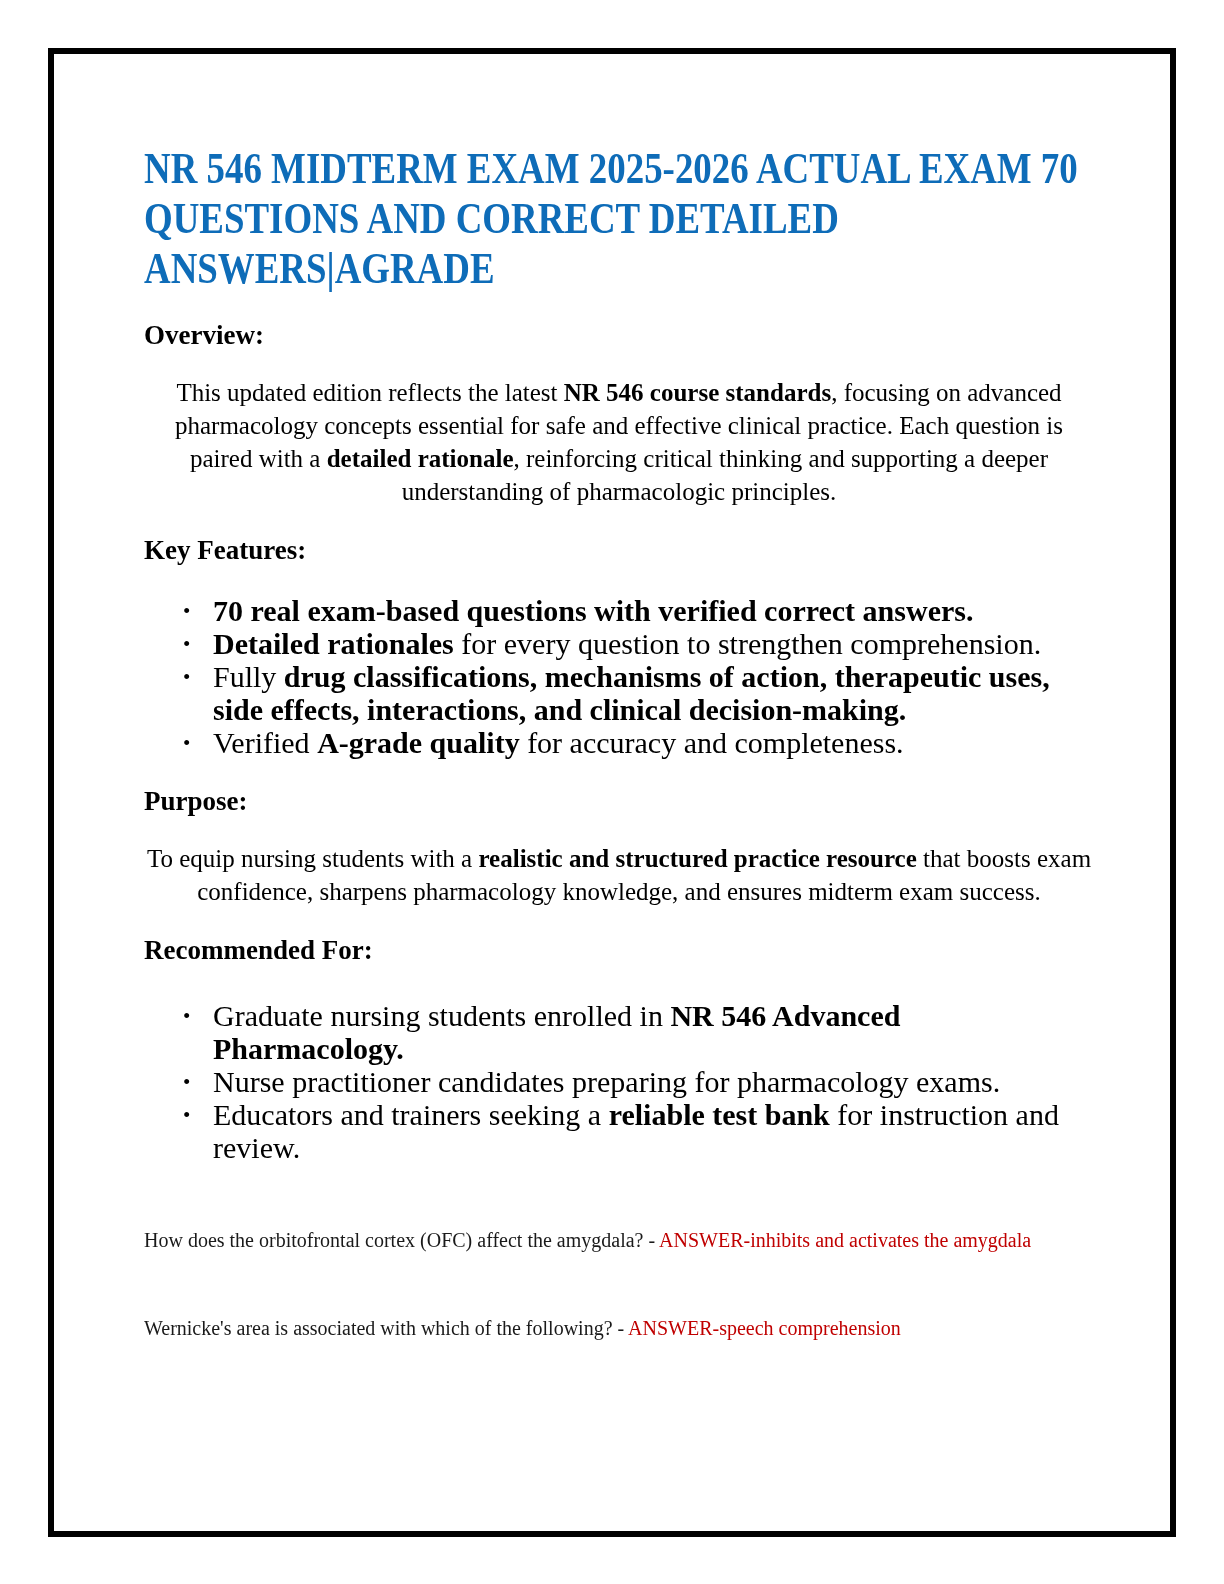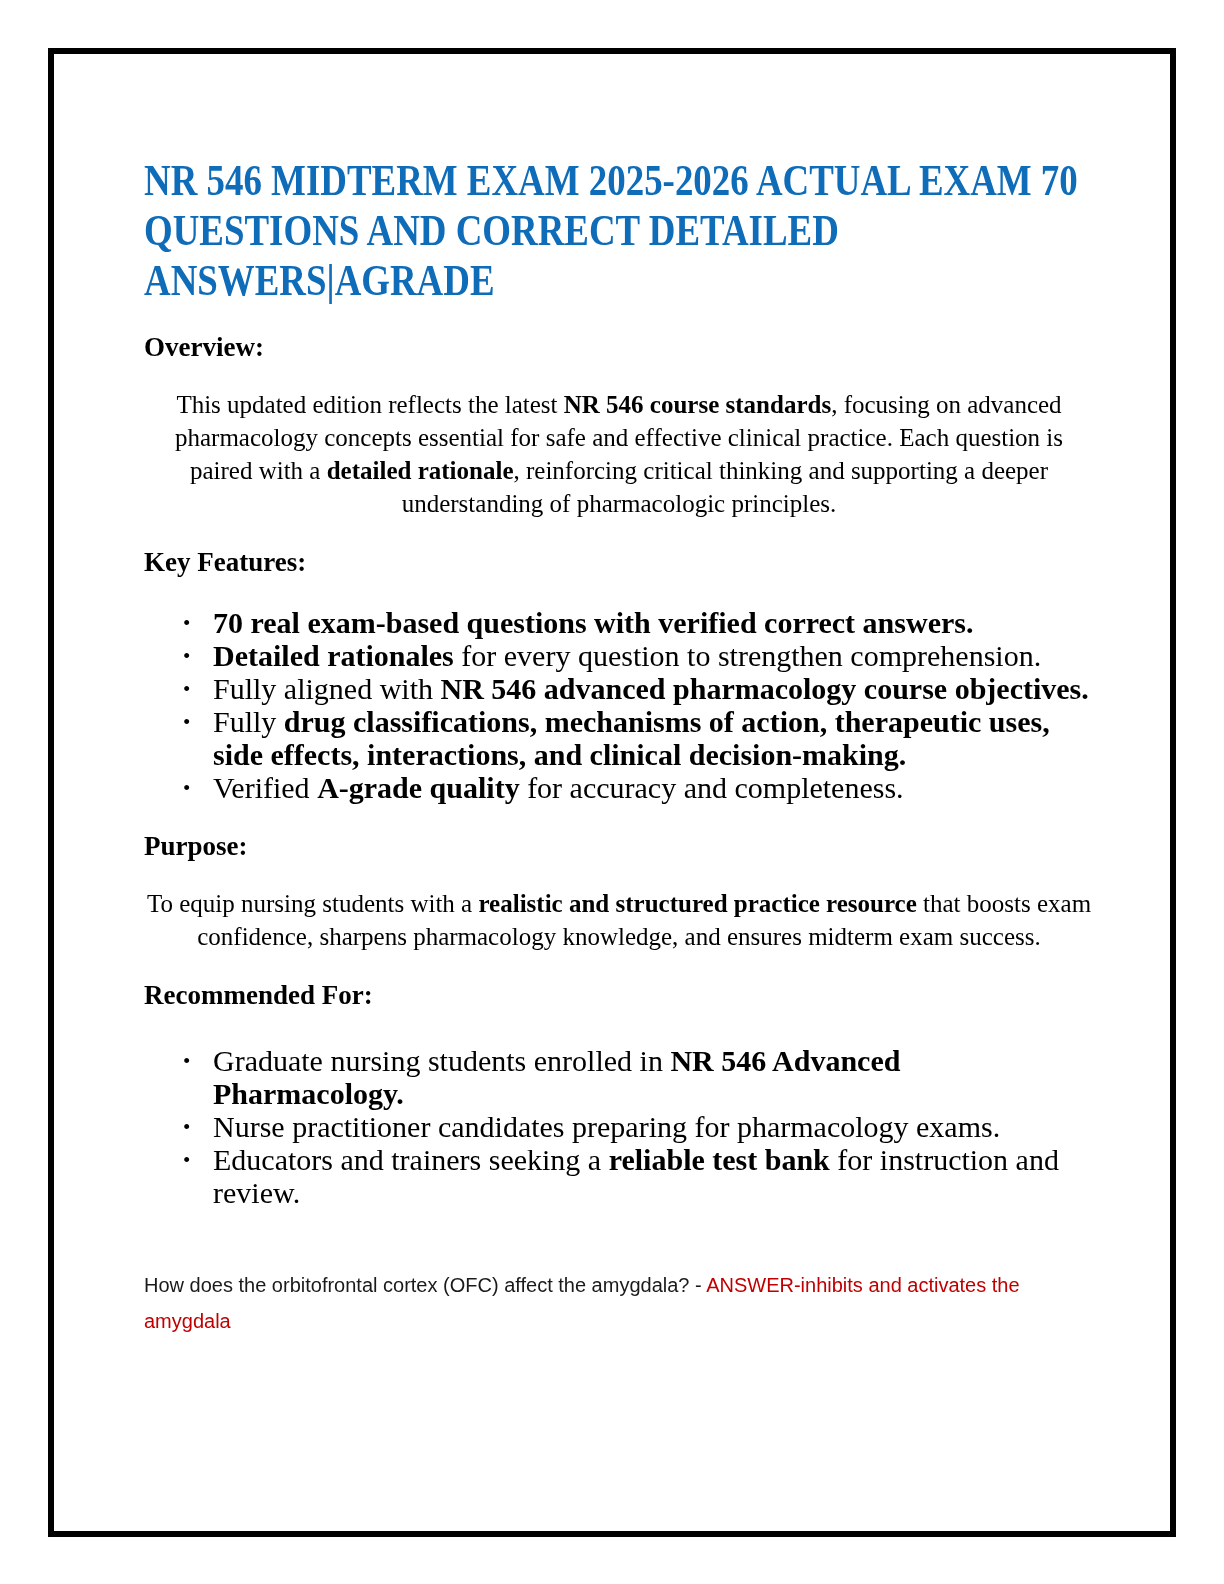--- a/index.html
+++ b/index.html
@@ -19,21 +19,21 @@
     font-family:"Liberation Serif", serif;
     color:var(--text-black);
   }
   .border-frame{
     position:absolute;left:48px;top:48px;
     width:1128px;height:1489px;
     border:6px solid var(--border-black);
     box-sizing:border-box;
   }
   .content{
-    position:absolute;left:144px;top:16px;width:950px;
+    position:absolute;left:144px;top:4px;width:950px;
   }
   .doc-title{
     margin:139px 0 0 0;
     font-size:45px;line-height:50px;font-weight:bold;
     color:var(--title-blue);
     transform:scaleX(0.82);
     transform-origin:left top;
     white-space:nowrap;
   }
   h2.sec{
@@ -57,21 +57,21 @@
     position:relative;
     padding-left:69px;
   }
   ul.blist li::before{
     content:"\2022";
     position:absolute;left:39px;top:1px;
     font-size:21px;
   }
   .b{font-weight:bold;}
   .qa{
-    font-family:Liberation Sans, sans-serif;
+    font-family:Liberation Serif, serif;
     font-size:20px;line-height:36px;
     color:var(--qa-text);
     width:890px;
   }
   .qa.first{margin-top:58px;}
   .qa.second{margin-top:52px;}
   .qa .answer{color:var(--answer-red);}
 </style>
 </head>
 <body>
@@ -87,34 +87,36 @@
       <div>ANSWERS|AGRADE</div>
     </h1>
 
     <h2 class="sec">Overview:</h2>
     <p class="body"><span>This updated edition reflects the latest </span><span class="b">NR 546 course standards</span><span>, focusing on advanced pharmacology concepts essential for safe and effective clinical practice. Each question is paired with a </span><span class="b">detailed rationale</span><span>, reinforcing critical thinking and supporting a deeper understanding of pharmacologic principles.</span></p>
 
     <h2 class="sec">Key Features:</h2>
     <ul class="blist">
       <li><span class="b">70 real exam-based questions with verified correct answers.</span></li>
       <li><span class="b">Detailed rationales</span><span> for every question to strengthen comprehension.</span></li>
-      <li><span>Fully aligned with </span><span class="b">NR 546 advanced pharmacology course objectives.</span></li>
       <li><span>Fully </span><span class="b">drug classifications, mechanisms of action, therapeutic uses, side effects, interactions, and clinical decision-making.</span></li>
       <li><span>Verified </span><span class="b">A-grade quality</span><span> for accuracy and completeness.</span></li>
     </ul>
 
     <h2 class="sec purpose">Purpose:</h2>
     <p class="body"><span>To equip nursing students with a </span><span class="b">realistic and structured practice resource</span><span> that boosts exam confidence, sharpens pharmacology knowledge, and ensures midterm exam success.</span></p>
 
     <h2 class="sec">Recommended For:</h2>
     <ul class="blist rec">
       <li><span>Graduate nursing students enrolled in </span><span class="b">NR 546 Advanced Pharmacology.</span></li>
       <li><span>Nurse practitioner candidates preparing for pharmacology exams.</span></li>
       <li><span>Educators and trainers seeking a </span><span class="b">reliable test bank</span><span> for instruction and review.</span></li>
     </ul>
 
     <div class="qa first">
       <span class="question">How does the orbitofrontal cortex (OFC) affect the amygdala? - </span><span class="answer">ANSWER-inhibits and activates the amygdala</span>
     </div>
 
+    <div class="qa second">
+      <span class="question">Wernicke's area is associated with which of the following? - </span><span class="answer">ANSWER-speech comprehension</span>
+    </div>
 
   </div>
 </div>
 
 </body></html>

